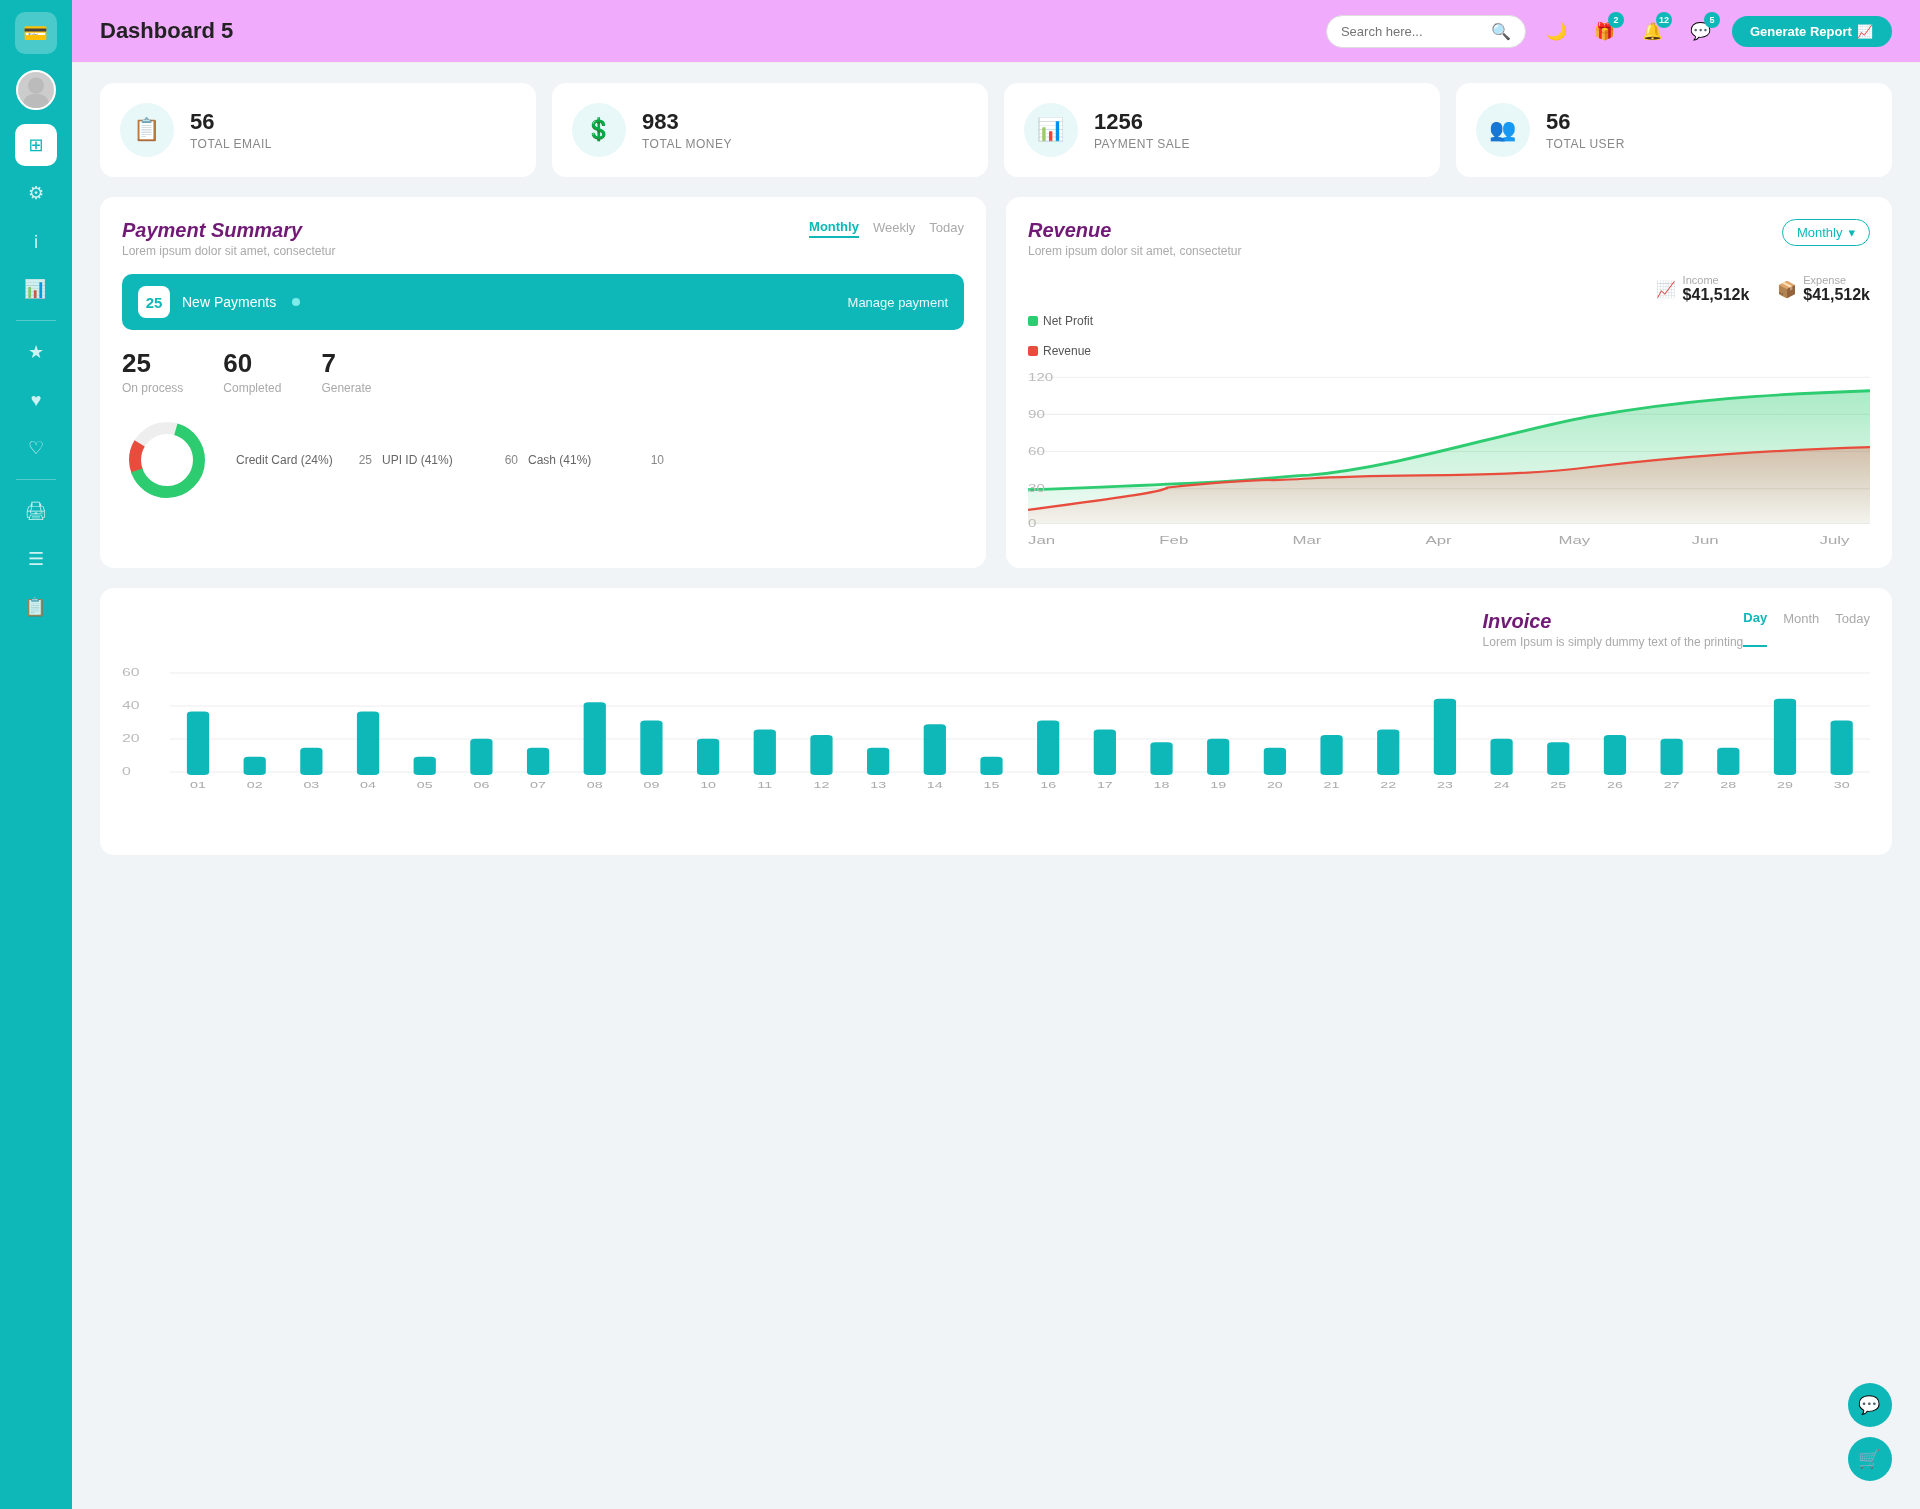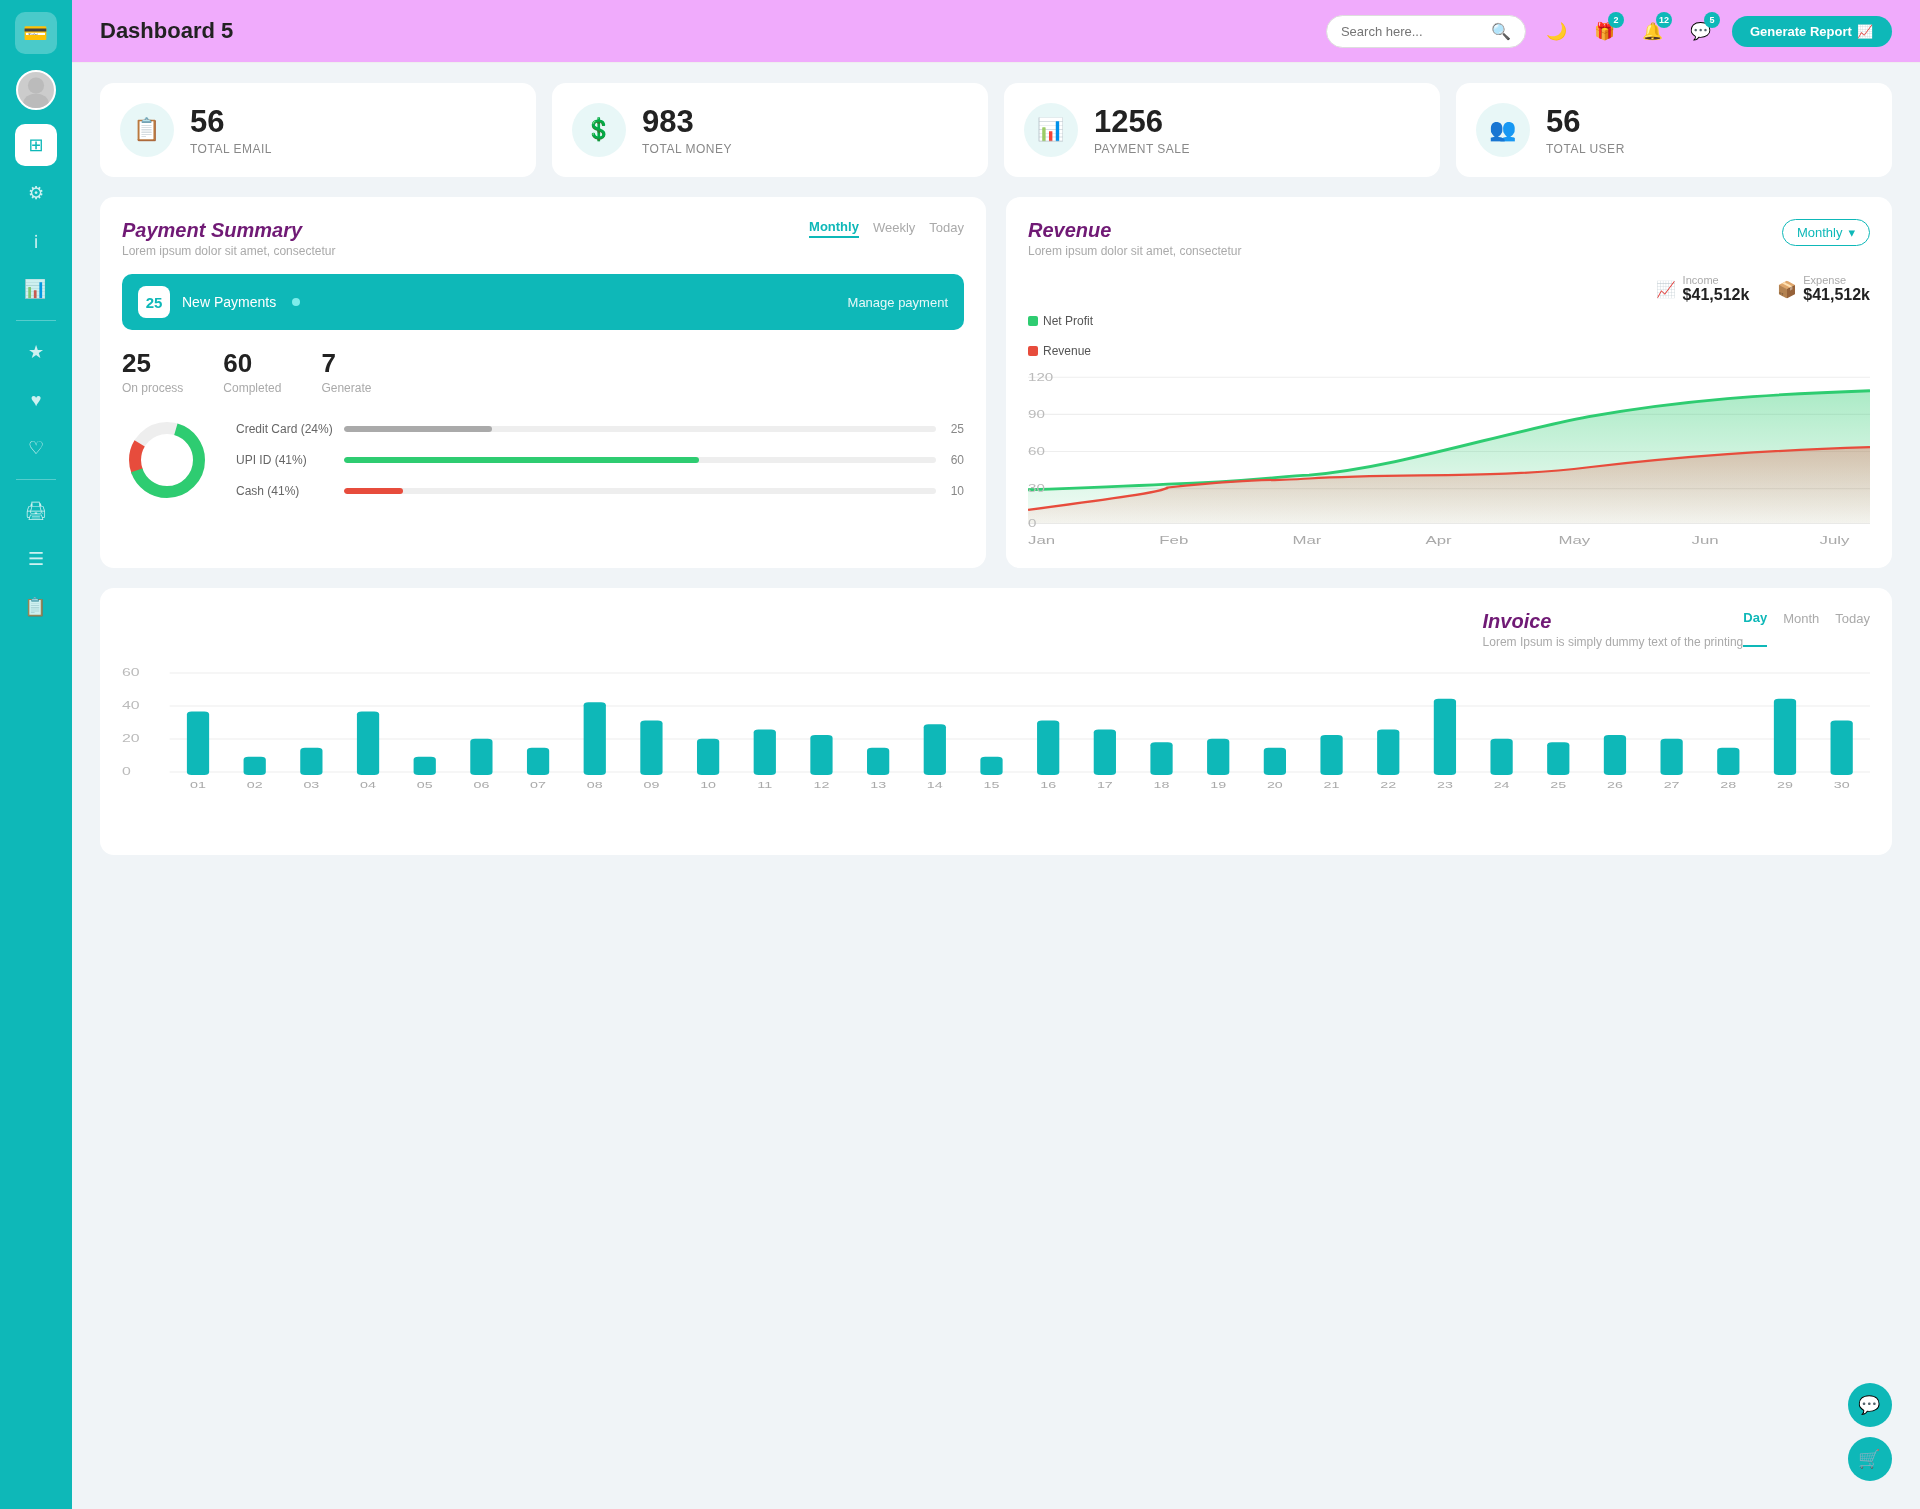--- a/index.html
+++ b/index.html
@@ -101,21 +101,21 @@
     .stat-card {
       background: white; border-radius: 14px; padding: 20px;
       display: flex; align-items: center; gap: 16px;
     }
     .stat-icon {
       width: 54px; height: 54px;
       border-radius: 50%; background: #e8f7f7;
       display: flex; align-items: center; justify-content: center;
       color: #0eb8b8; font-size: 22px; flex-shrink: 0;
     }
-    .stat-info .stat-num { font-size: 31px; font-weight: 700; color: #222; }
+    .stat-info .stat-num { font-size: 22px; font-weight: 700; color: #222; }
     .stat-info .stat-label { font-size: 12px; color: #888; text-transform: uppercase; letter-spacing: 0.5px; margin-top: 2px; }
 
     
     .lower-section { display: grid; grid-template-columns: 1fr 1fr; gap: 20px; margin-bottom: 20px; }
 
     
     .card { background: white; border-radius: 14px; padding: 22px; }
     .card-header { display: flex; align-items: flex-start; justify-content: space-between; margin-bottom: 16px; }
     .card-title { font-size: 20px; font-weight: 700; color: #701a75; font-style: italic; }
     .card-subtitle { font-size: 12px; color: #aaa; margin-top: 2px; }
@@ -144,21 +144,21 @@
     .manage-link { color: rgba(255,255,255,0.9); font-size: 13px; cursor: pointer; }
 
     
     .stats-row { display: flex; gap: 40px; margin-bottom: 20px; }
     .stat-block .num { font-size: 26px; font-weight: 700; color: #222; }
     .stat-block .lbl { font-size: 12px; color: #aaa; margin-top: 2px; }
 
     
     .payment-detail { display: flex; gap: 24px; align-items: center; }
     .donut-container { width: 90px; height: 90px; flex-shrink: 0; }
-    .progress-list { flex: 1; display: flex; flex-direction: column; gap: 17px; }
+    .progress-list { flex: 1; display: flex; flex-direction: row; gap: 10px; }
     .progress-item { display: flex; align-items: center; gap: 8px; }
     .progress-label { font-size: 12px; color: #666; width: 100px; flex-shrink: 0; }
     .progress-bar-bg { flex: 1; height: 6px; background: #eee; border-radius: 4px; overflow: hidden; }
     .progress-bar-fill { height: 100%; border-radius: 4px; }
     .progress-val { font-size: 12px; color: #888; width: 20px; text-align: right; flex-shrink: 0; }
     .monthly-dropdown {
       border: 1.5px solid #0eb8b8; border-radius: 20px;
       padding: 5px 14px; font-size: 13px; color: #0eb8b8;
       cursor: pointer; display: flex; align-items: center; gap: 6px;
       background: white;

